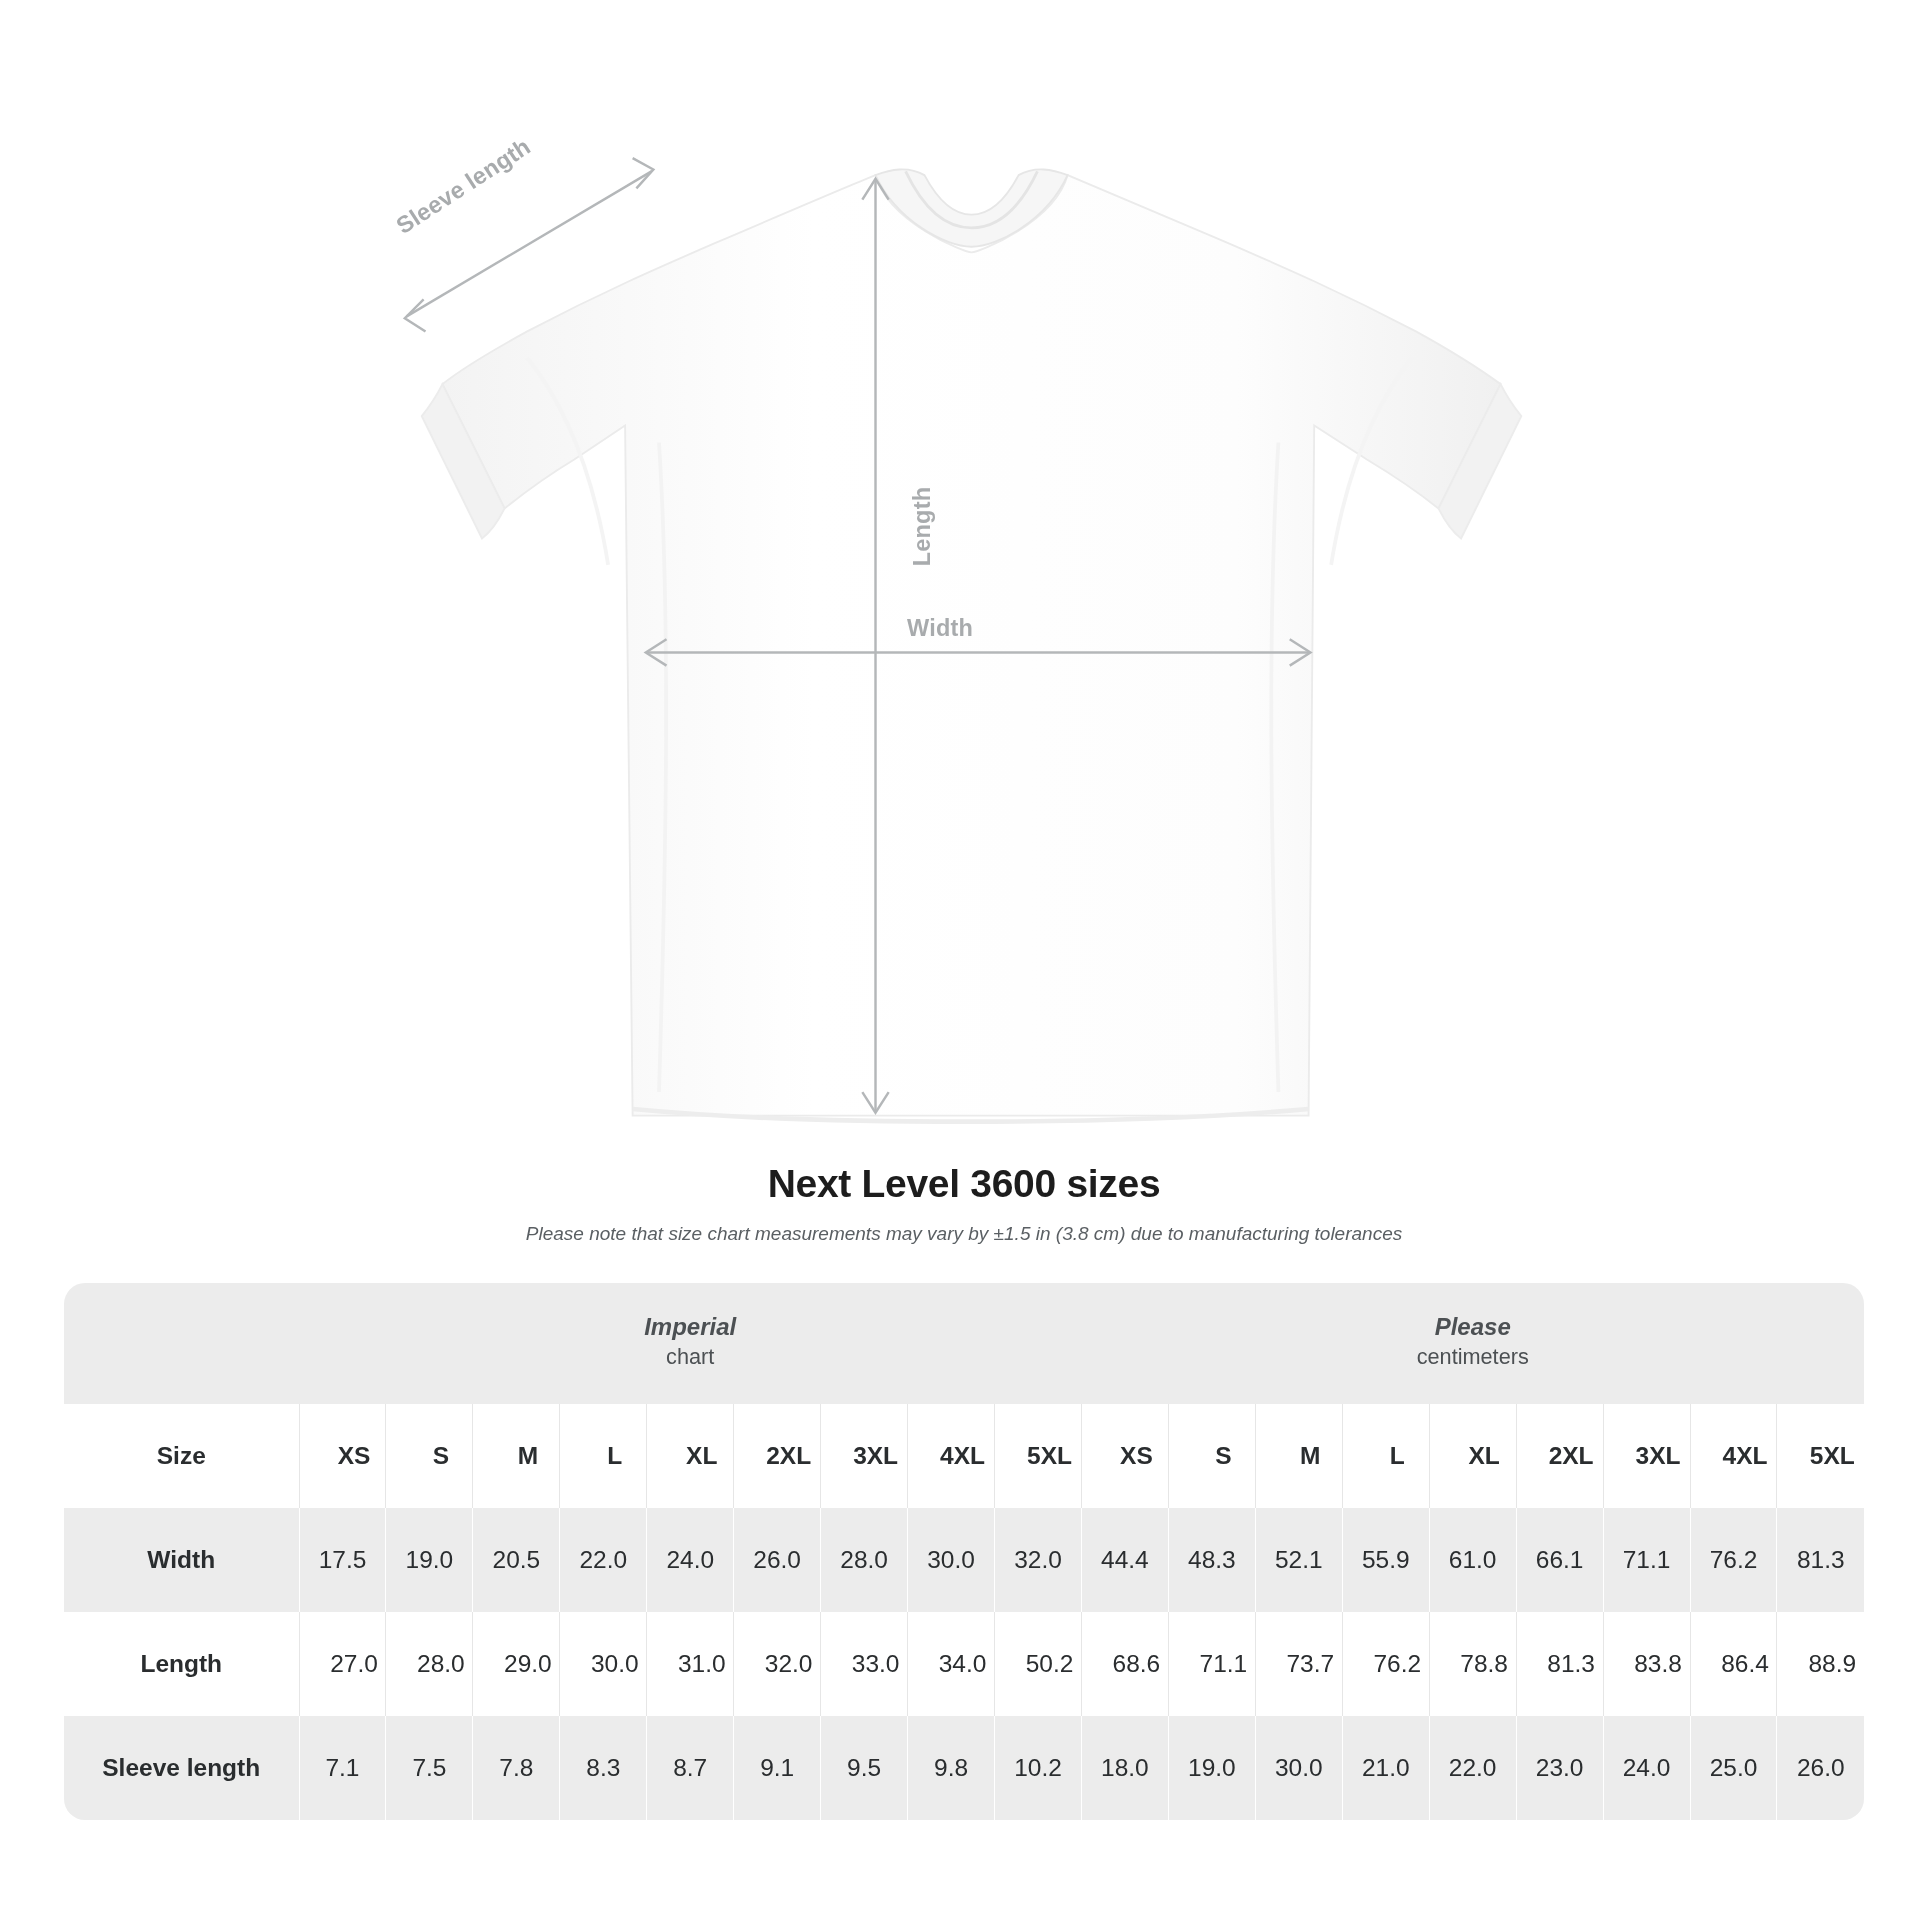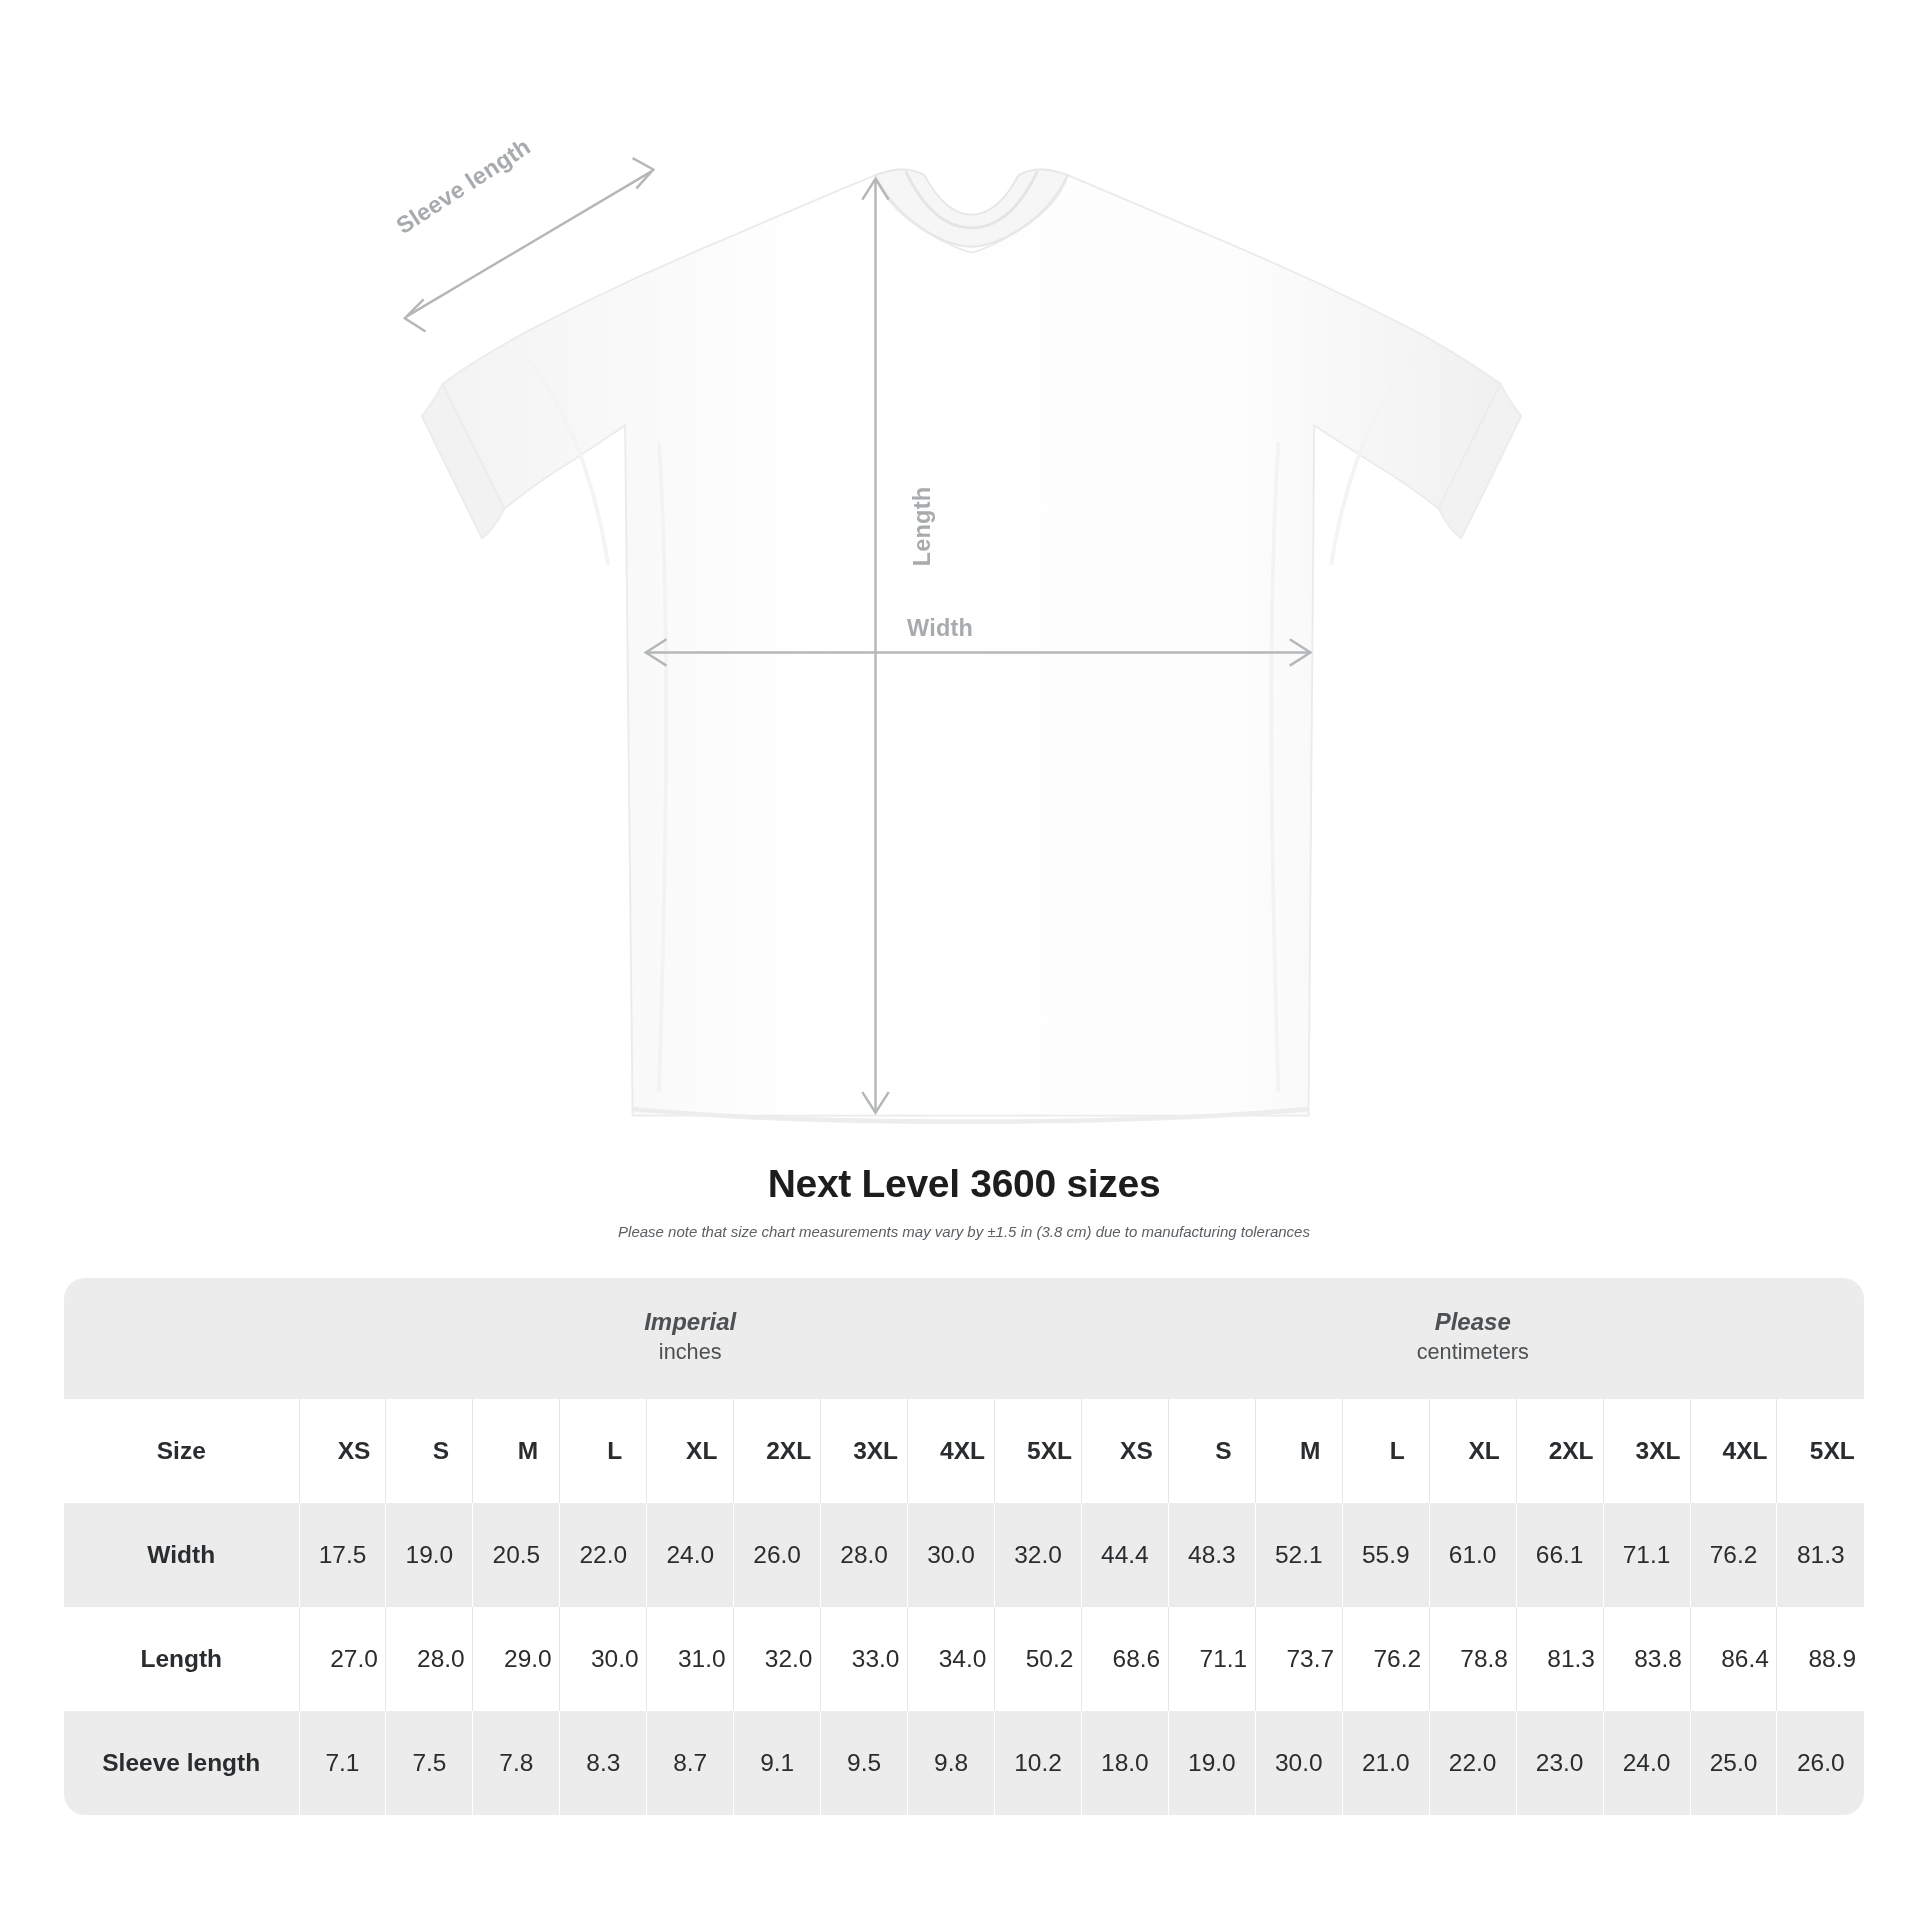--- a/index.html
+++ b/index.html
@@ -62,21 +62,21 @@
     text-align: center;
     margin-top: 3.8px;
   }
   .chart-title {
     font-size: 39px;
     font-weight: bold;
     color: #1d1d1d;
     letter-spacing: -0.3px;
   }
   .chart-note {
-    font-size: 15px;
+    font-size: 19px;
     font-style: italic;
     color: #5a5f63;
     margin-top: 17px;
   }
 
   
   .table-wrap {
     margin: 38px 64px 0 64px;
     border-radius: 21px;
     overflow: hidden;
@@ -227,21 +227,21 @@
   <div class="table-wrap">
     <table class="size-table">
       <colgroup>
         <col class="label-col">
       </colgroup>
       <tbody>
           <tr class="unit-head">
         <td></td>
         <td colspan="9">
           <div class="unit-name">Imperial</div>
-          <div class="unit-sub">inches</div>
+          <div class="unit-sub">chart</div>
         </td>
         <td colspan="9">
           <div class="unit-name">Please</div>
           <div class="unit-sub">centimeters</div>
         </td>
       </tr>
 
       <tr class="row-size">
         <td class="label-cell">Size</td>
         <td class="cell-div">XS</td>

